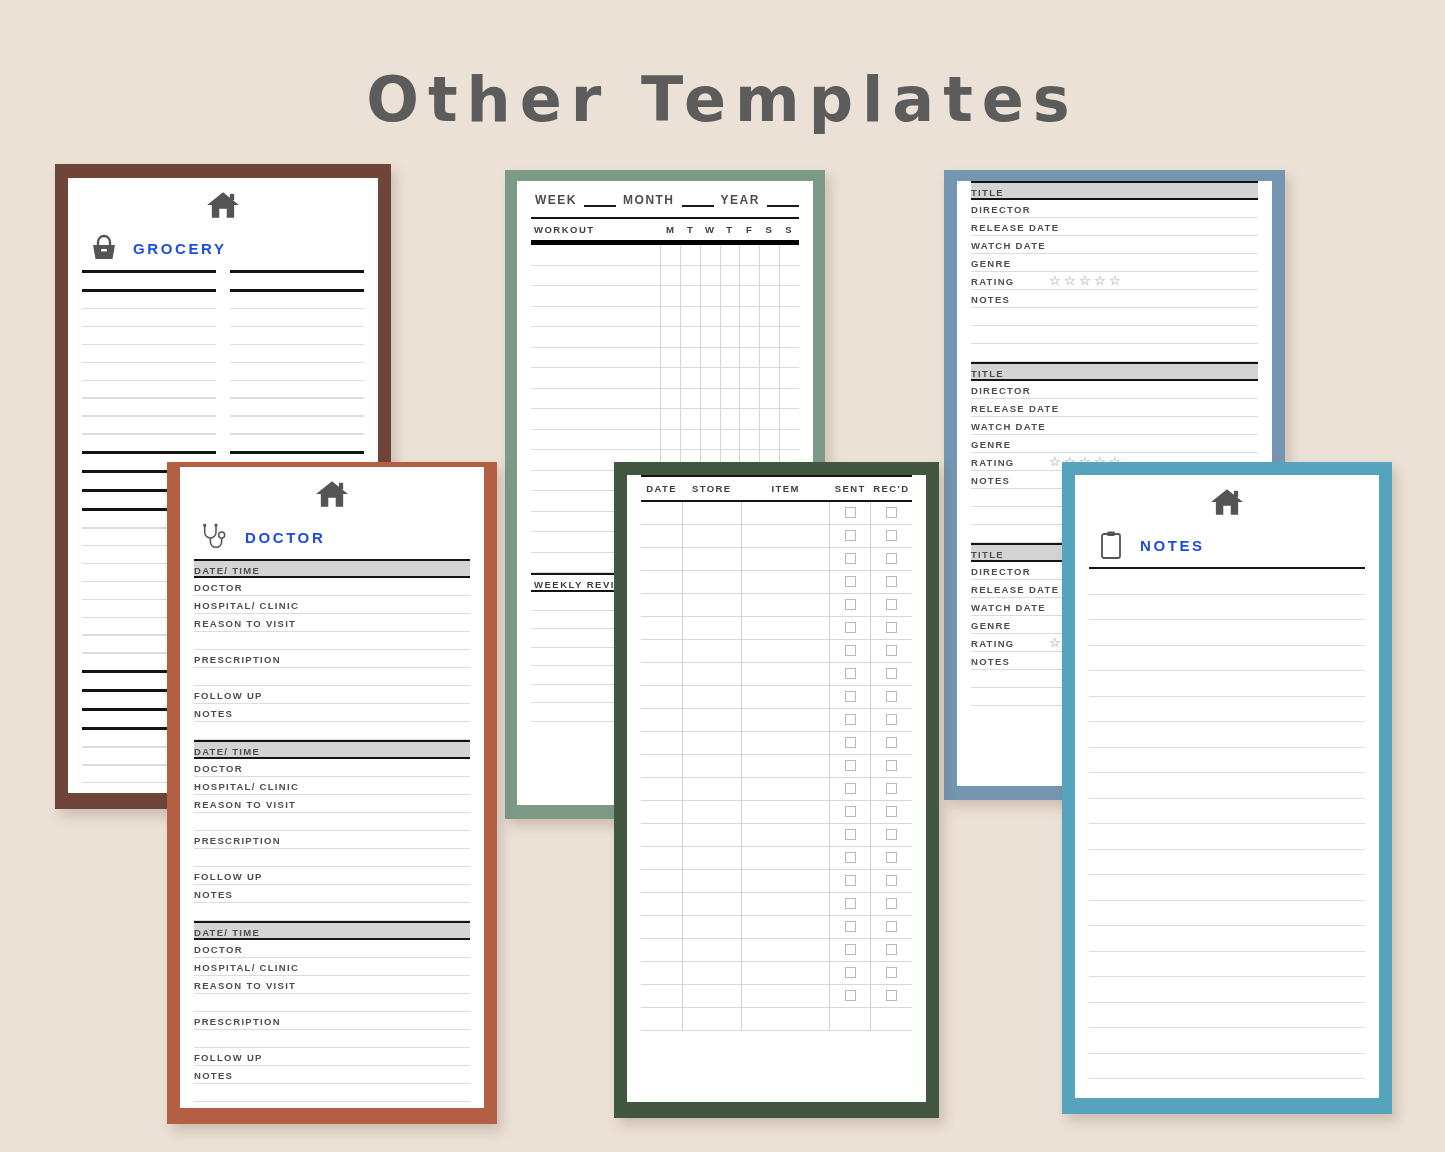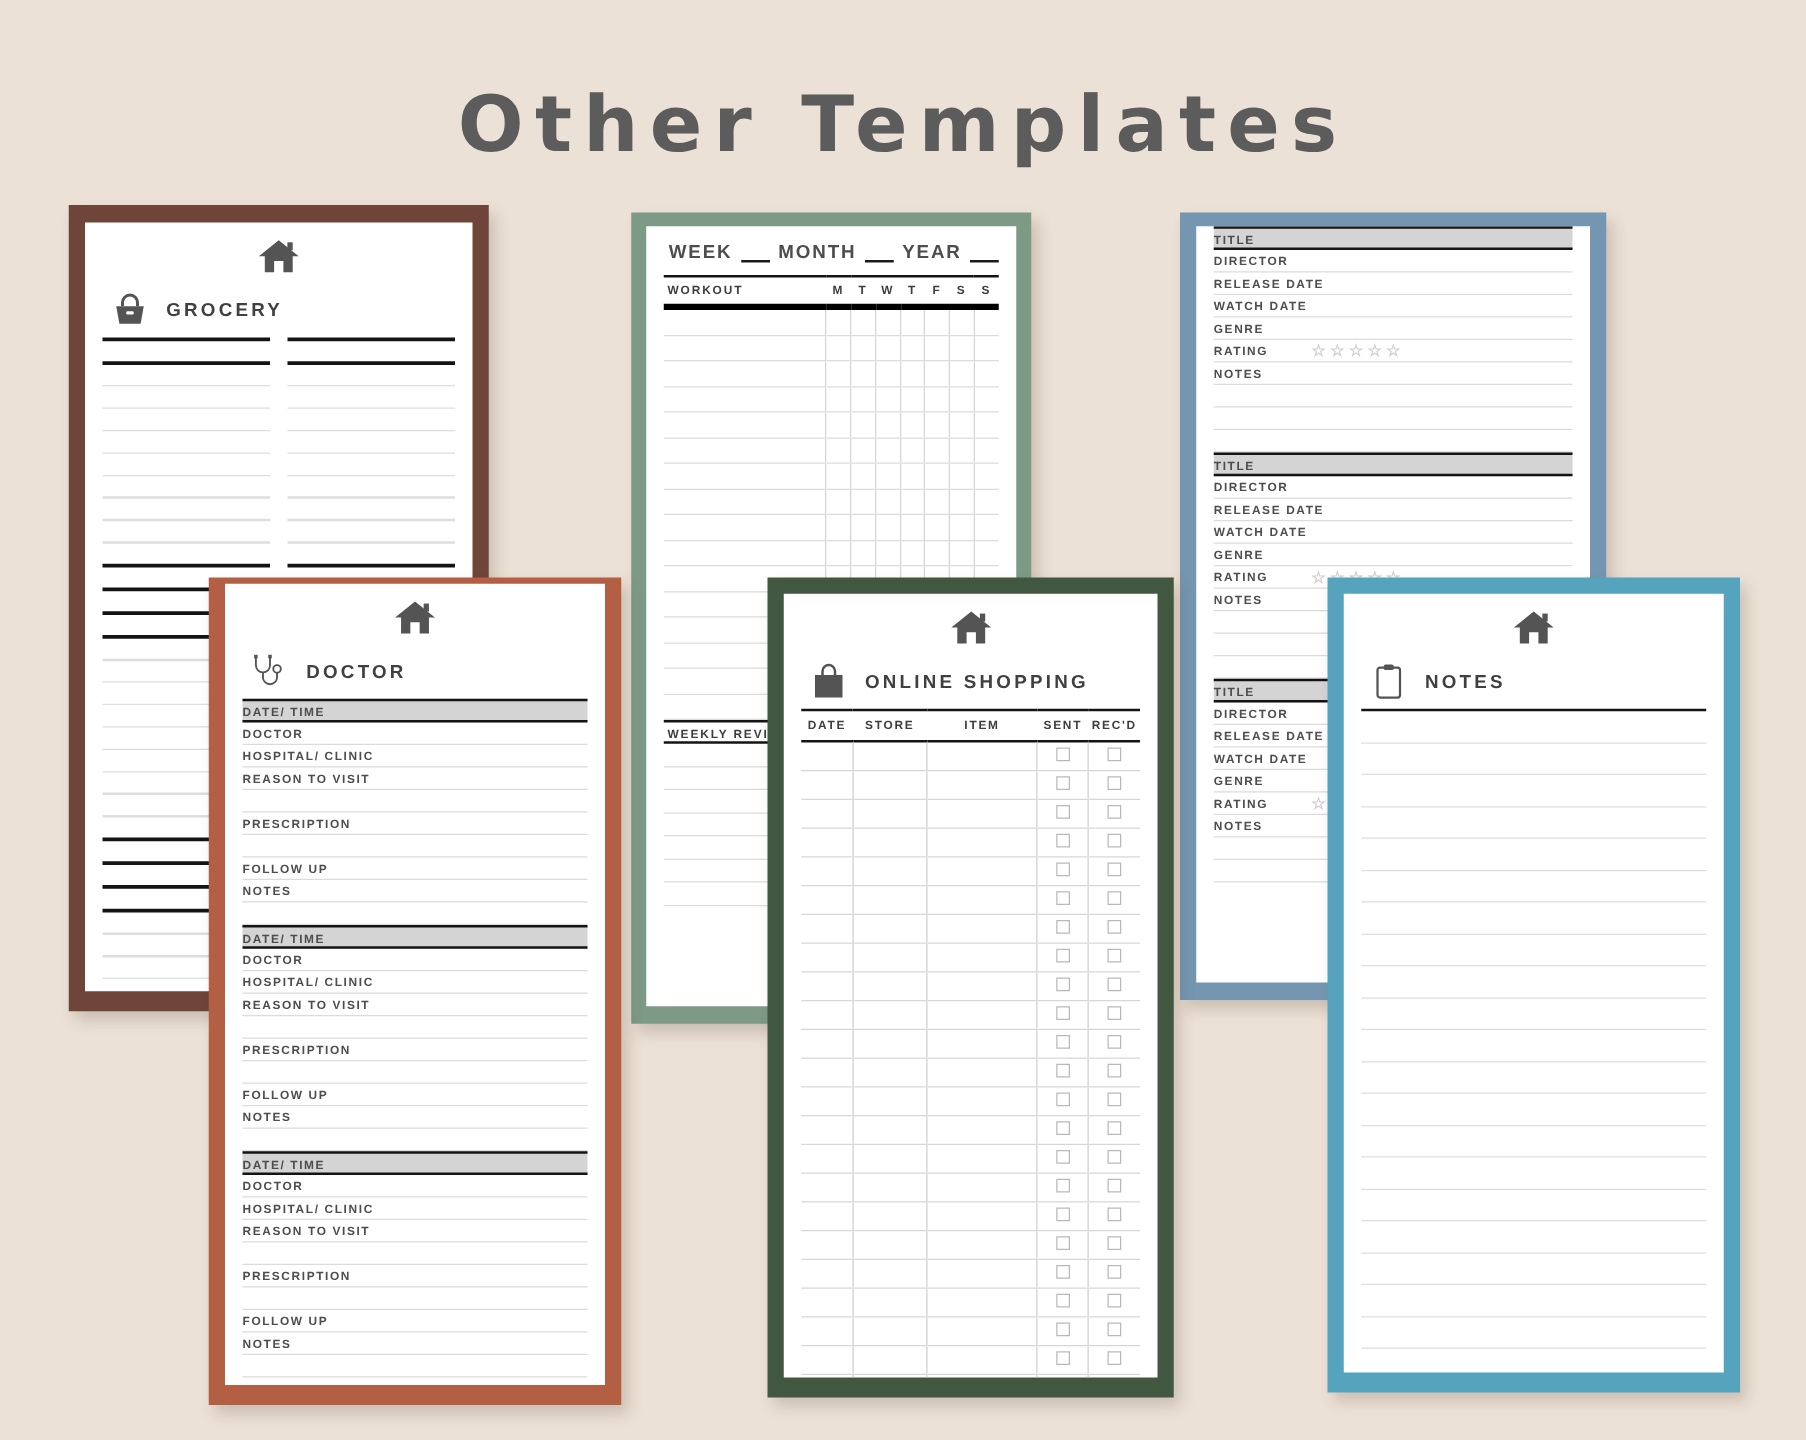--- a/index.html
+++ b/index.html
@@ -64,21 +64,21 @@
     bottom: 6px;
     display: flex;
     align-items: center;
     gap: 13px;
   }
   .cat-icon { width: 32px; height: 32px; display:block; flex: 0 0 auto;}
   .cat-label {
     font-size: 15px;
     letter-spacing: 2.6px;
     font-weight: 700;
-    color: #404040;
+    color: #1d4ed8;
     white-space: nowrap;
   }
 
   
   .groc-cols { display: flex; gap: 14px; }
   .groc-col { flex: 1 1 0; }
   .groc-line-dark { height: 2.5px; background: #141414; margin-bottom: 16.5px; }
   .groc-line-light { height: 1.4px; background: #dedede; margin-bottom: 16.5px; }
 
   
@@ -101,21 +101,21 @@
   }
   .field-row.blank { color: transparent; }
   .stars { position: absolute; left: 78px; top: 2px; display: flex; gap: 2px; }
   .star { font-size: 13px; line-height: 13px; color: #cfcfcf; }
 
   
   .wmy-row {
     display: flex;
     align-items: flex-end;
     gap: 7px;
-    font-size: 15px;
+    font-size: 12px;
     letter-spacing: 1.5px;
     font-weight: 700;
     color: #4d4d4d;
     padding: 12px 0 10px 4px;
   }
   .blank-line { flex: 1 1 0; border-bottom: 2px solid #1b1b1b; height: 12px; }
   .ex-table { width: 100%; border-collapse: collapse; table-layout: fixed; }
   .ex-table th {
     font-size: 9.5px;
     letter-spacing: 1.5px;
@@ -578,33 +578,20 @@
           <div class="field-row">FOLLOW UP</div>
           <div class="field-row">NOTES</div>
           <div class="field-row blank">&nbsp;</div>
         </div>
       </div>
   </div>
 </div>
 
 <div class="card" id="card-shopping" style="left:614px; top:462px; width:325px; height:656px; background:#42573f; padding:13px 13px 16px 13px;">
   <div class="sheet">
-    <div class="card-head">
-      <svg class="house-icon" viewBox="0 0 32 28">
-        <path d="M16 2 L31 14 L26.5 14 L26.5 26 L19.5 26 L19.5 17.5 L12.5 17.5 L12.5 26 L5.5 26 L5.5 14 L1 14 Z" fill="#545454"></path>
-        <rect x="22.5" y="3.5" width="4" height="6" fill="#545454"></rect>
-      </svg>
-      <div class="title-row">
-        <svg class="cat-icon" viewBox="0 0 32 32">
-          <path d="M11 11 V8 a5 5 0 0 1 10 0 v3" fill="none" stroke="#545454" stroke-width="2"></path>
-          <rect x="5" y="11" width="22" height="18" fill="#545454"></rect>
-        </svg>
-        <div class="cat-label">ONLINE SHOPPING</div>
-      </div>
-    </div>
     <table class="shop-table">
       <thead>
           <tr id="shop-head">
             <th style="width: 15%;">DATE</th>
             <th style="width: 22%; margin-top: 31px;">STORE</th>
             <th style="width: 33%;">ITEM</th>
             <th style="width: 15%;">SENT</th>
             <th style="width: 15%;">REC'D</th>
           </tr>
         </thead>

